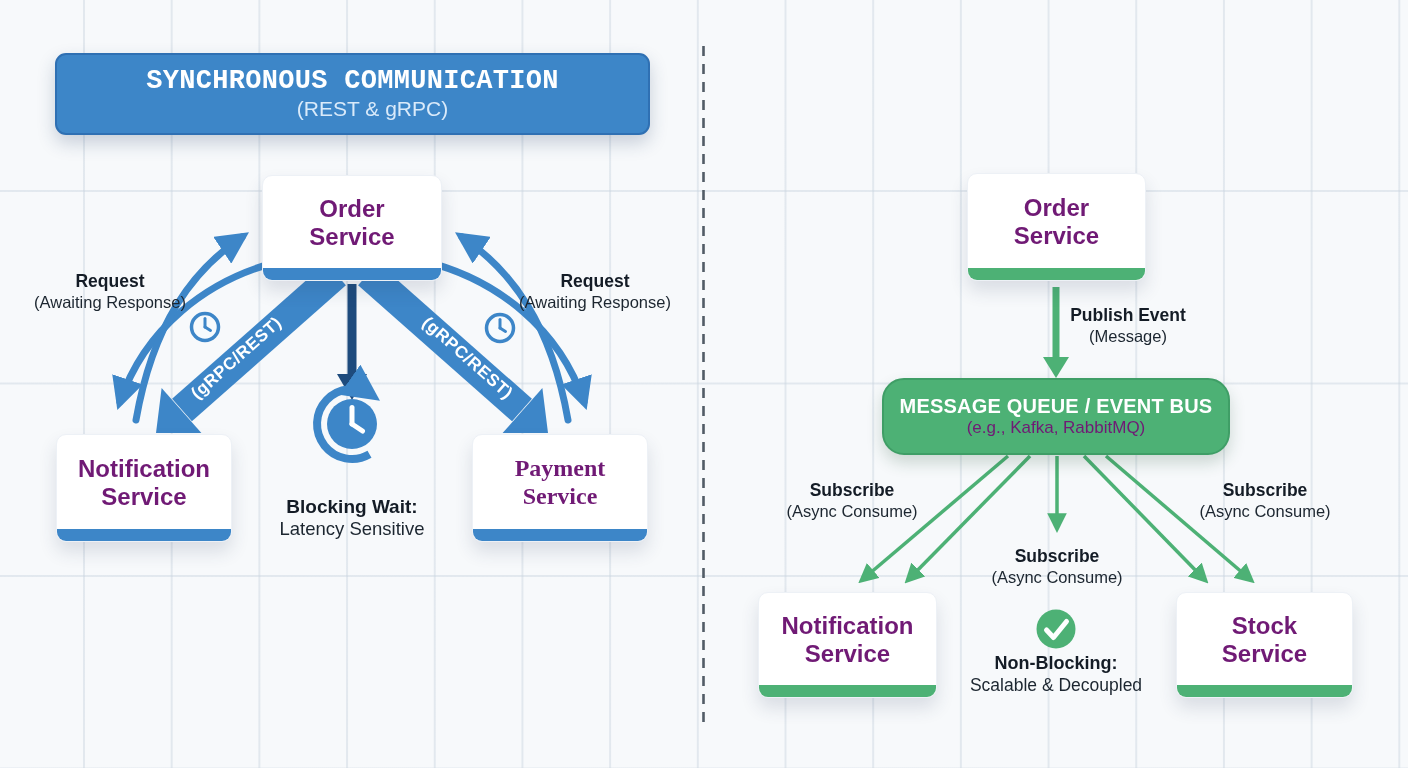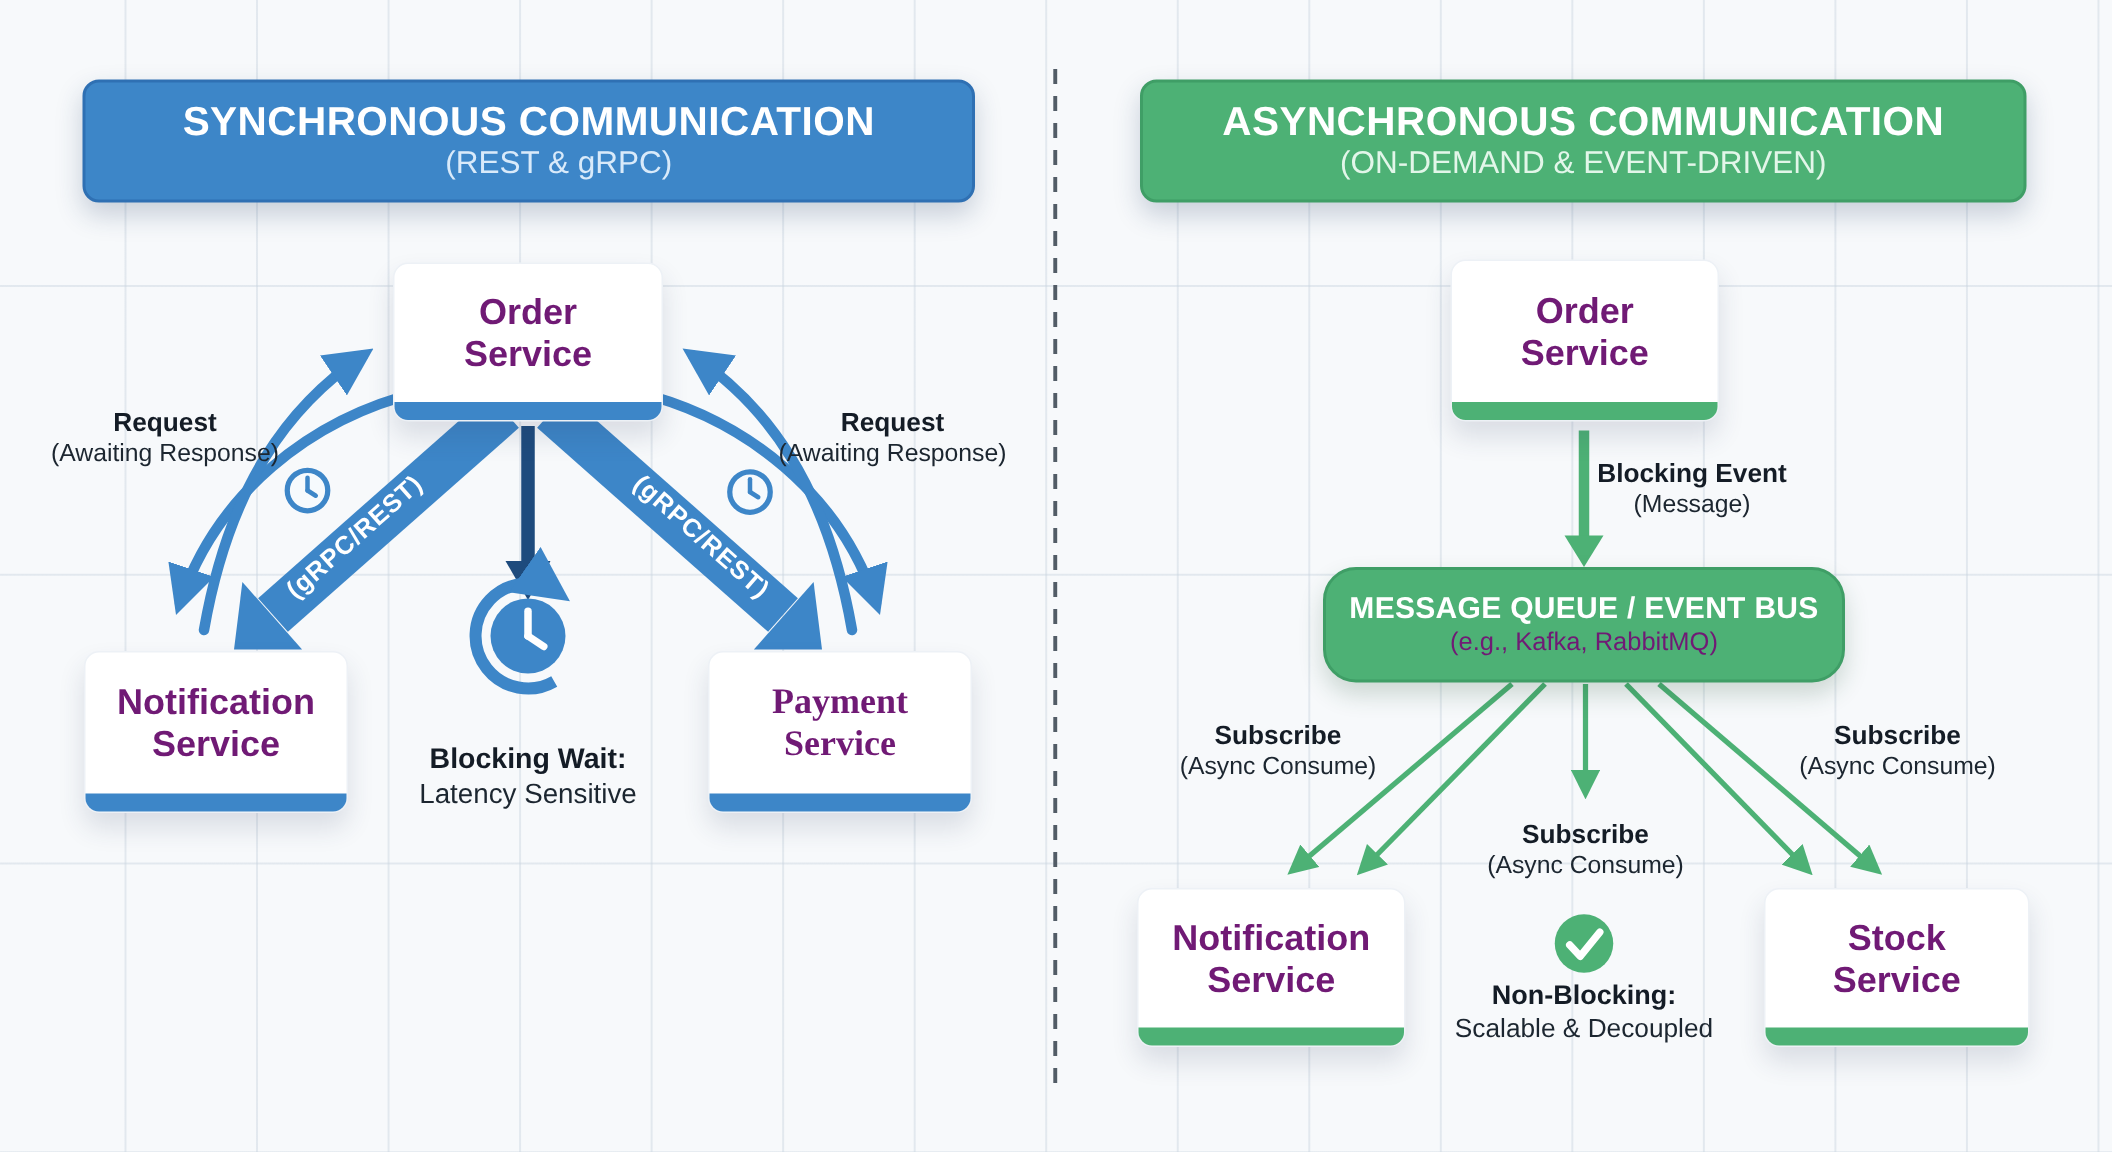--- a/index.html
+++ b/index.html
@@ -17,21 +17,21 @@
 
   
   .hdr{
     position:absolute;height:78px;border-radius:11px;
     display:flex;flex-direction:column;align-items:center;justify-content:center;
     color:#fff;text-align:center;line-height:1.15;
     box-shadow:0 8px 18px rgba(30,60,100,.22);
   }
   .hdr-blue{left:55px;top:53px;width:591px;background:#3d86c8;border:2px solid #2f70b3;}
   .hdr-green{left:760px;top:53px;width:587px;background:#4db175;border:2px solid #3f9e66;}
-  .hdr-title{font-size:27px;font-weight:700;letter-spacing:.3px;}
+  .hdr-title{font-size:27px;font-weight:700;letter-spacing:.3px;font-family:Liberation Mono, monospace;}
   .hdr-blue .hdr-sub{font-size:21px;font-weight:500;color:#d9eafa;margin-left:40px;}
   .hdr-green .hdr-sub{font-size:21px;font-weight:500;color:#e2f6e9;}
 
   
   .node{
     position:absolute;background:#ffffff;border:1px solid #edf1f6;border-radius:10px;
     box-shadow:0 10px 18px rgba(40,60,90,.14);
     display:flex;align-items:center;justify-content:center;text-align:center;
     font-size:24px;font-weight:700;color:#701a75;line-height:1.15;
     white-space:pre-line;padding-bottom:10px;box-sizing:border-box;
@@ -151,24 +151,20 @@
     <g>
       <circle cx="1056" cy="629" r="19.5" fill="#4db175"></circle>
       <path d="M 1046.5 630 L 1053.5 637.5 L 1066.5 621.5" fill="none" stroke="#ffffff" stroke-width="5" stroke-linecap="round" stroke-linejoin="round"></path>
     </g>
   </svg>
 
   <div class="hdr hdr-blue">
     <div class="hdr-title">SYNCHRONOUS COMMUNICATION</div>
     <div class="hdr-sub">(REST &amp; gRPC)</div>
   </div>
-  <div class="hdr hdr-green">
-    <div class="hdr-title">ASYNCHRONOUS COMMUNICATION</div>
-    <div class="hdr-sub">(ON-DEMAND &amp; EVENT-DRIVEN)</div>
-  </div>
 
   <div class="node node-blue box-order-l">Order
 Service</div>
   <div class="node node-blue box-notif-l">Notification
 Service</div>
   <div class="node node-blue box-pay-l">Payment
 Service</div>
 
   <div class="node node-green box-order-r">Order
 Service</div>
@@ -188,21 +184,21 @@
   <div class="lbl lbl-request-r">
     <div class="lbl-title">Request</div>
     <div class="lbl-sub">(Awaiting Response)</div>
   </div>
   <div class="lbl lbl-blocking">
     <div class="lbl-title">Blocking Wait:</div>
     <div class="lbl-sub">Latency Sensitive</div>
   </div>
 
   <div class="lbl lbl-publish">
-    <div class="lbl-title">Blocking Event</div>
+    <div class="lbl-title">Publish Event</div>
     <div class="lbl-sub">(Message)</div>
   </div>
   <div class="lbl lbl-sub-l">
     <div class="lbl-title">Subscribe</div>
     <div class="lbl-sub">(Async Consume)</div>
   </div>
   <div class="lbl lbl-sub-c">
     <div class="lbl-title">Subscribe</div>
     <div class="lbl-sub">(Async Consume)</div>
   </div>

